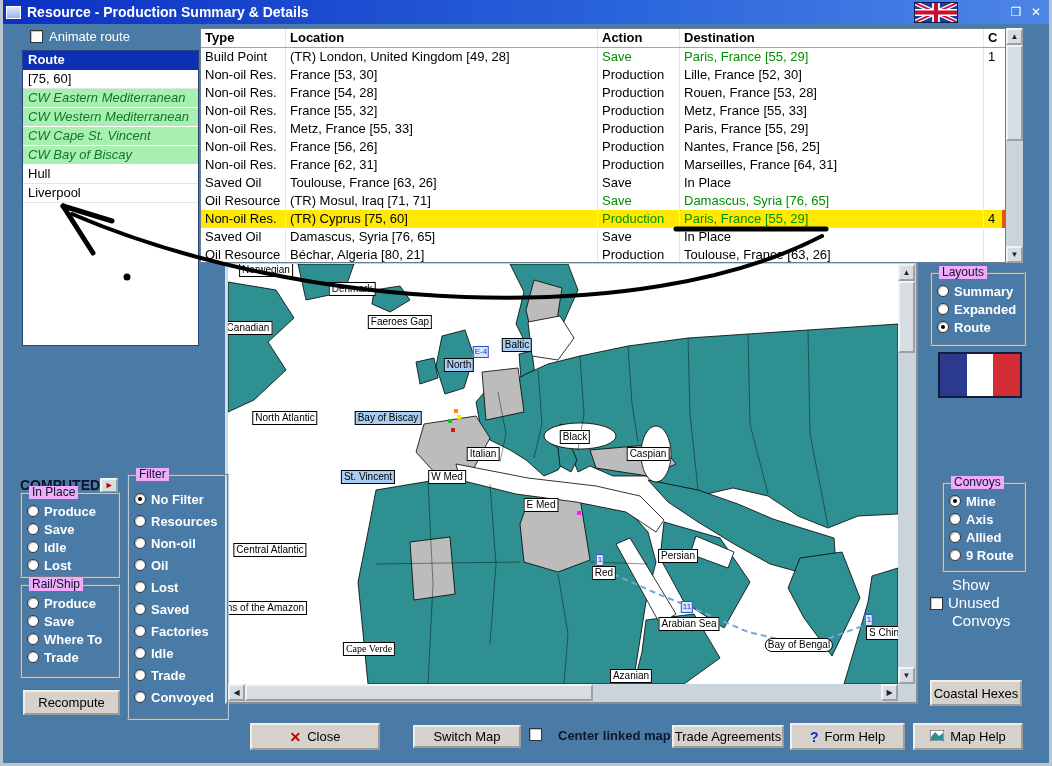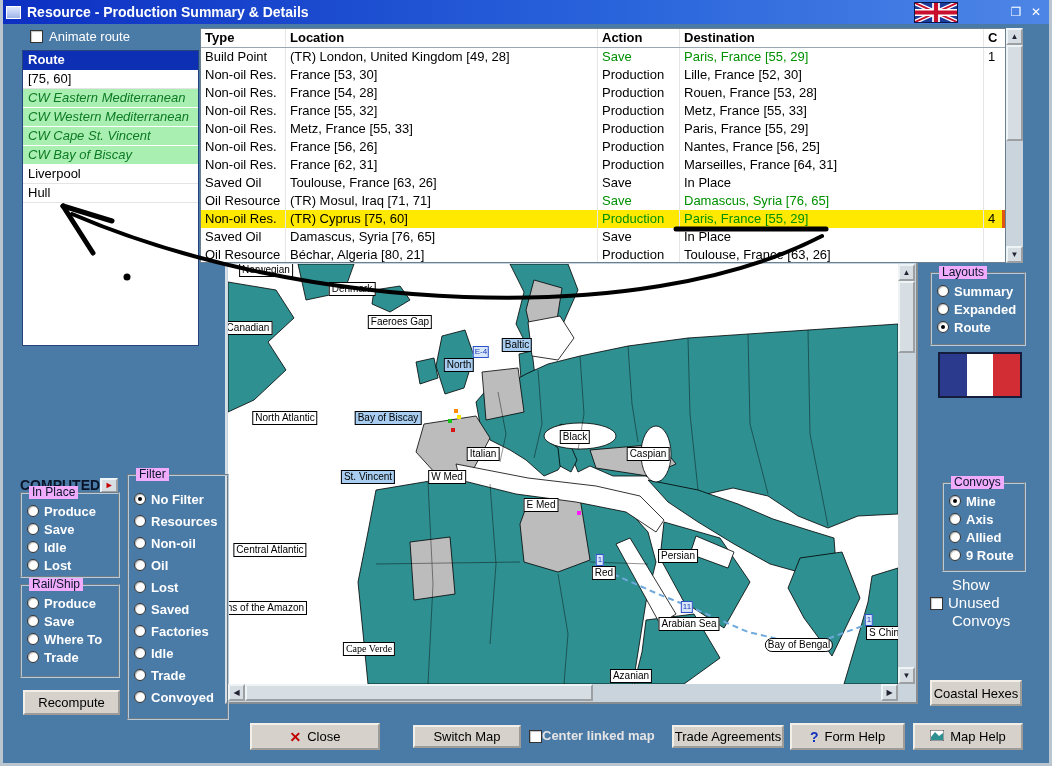--- a/index.html
+++ b/index.html
@@ -63,21 +63,21 @@
 .btn{position:absolute;background:#d6d2cb;border:2px outset #f2efe9;color:#000;font-size:13px;display:flex;align-items:center;justify-content:center;gap:6px;z-index:5;font-family:"Liberation Sans",sans-serif;white-space:nowrap}
 .btn-recompute{left:23px;top:690px;width:97px;height:25px}
 .btn-coastal{left:930px;top:680px;width:92px;height:26px}
 .btn-close{left:250px;top:723px;width:130px;height:27px}
 .btn-switch{left:413px;top:725px;width:108px;height:23px}
 .btn-trade{left:672px;top:725px;width:112px;height:23px}
 .btn-formhelp{left:790px;top:723px;width:115px;height:27px}
 .btn-maphelp{left:913px;top:723px;width:110px;height:27px}
 .x-icon{color:#c00000;font-weight:bold;font-size:14px}
 .q-icon{color:#1030c0;font-weight:bold;font-size:14px}
-.center-row{position:absolute;left:529px;top:728px;display:flex;align-items:flex-end;gap:0;color:#e5e5e5;font-weight:bold;z-index:5}
+.center-row{position:absolute;left:529px;top:728px;display:flex;align-items:flex-start;gap:16px;color:#0f172a;font-weight:bold;z-index:5}
 
 .annotations{position:absolute;left:0;top:0;width:1052px;height:766px;z-index:90;pointer-events:none}
 </style>
 </head>
 <body>
 
 <div class="titlebar">
   <span class="title-icon"></span>
   <span class="title-text">Resource - Production Summary &amp; Details</span>
   <span class="tb-right">
@@ -100,22 +100,22 @@
   <span>Animate route</span>
 </div>
 <div class="route-box">
   <div class="route-header">Route</div>
   <div>
       <div class="route-item">[75, 60]</div>
       <div class="route-item hl">CW Eastern Mediterranean</div>
       <div class="route-item hl">CW Western Mediterranean</div>
       <div class="route-item hl">CW Cape St. Vincent</div>
       <div class="route-item hl">CW Bay of Biscay</div>
+      <div class="route-item">Hull</div>
       <div class="route-item">Liverpool</div>
-      <div class="route-item">Hull</div>
     </div>
 </div>
 
 <div class="res-table">
   <div class="t-head">
       <div class="t-cell c0">Type</div>
       <div class="t-cell c1">Location</div>
       <div class="t-cell c2">Action</div>
       <div class="t-cell c3">Destination</div>
       <div class="t-cell c4">C</div>

